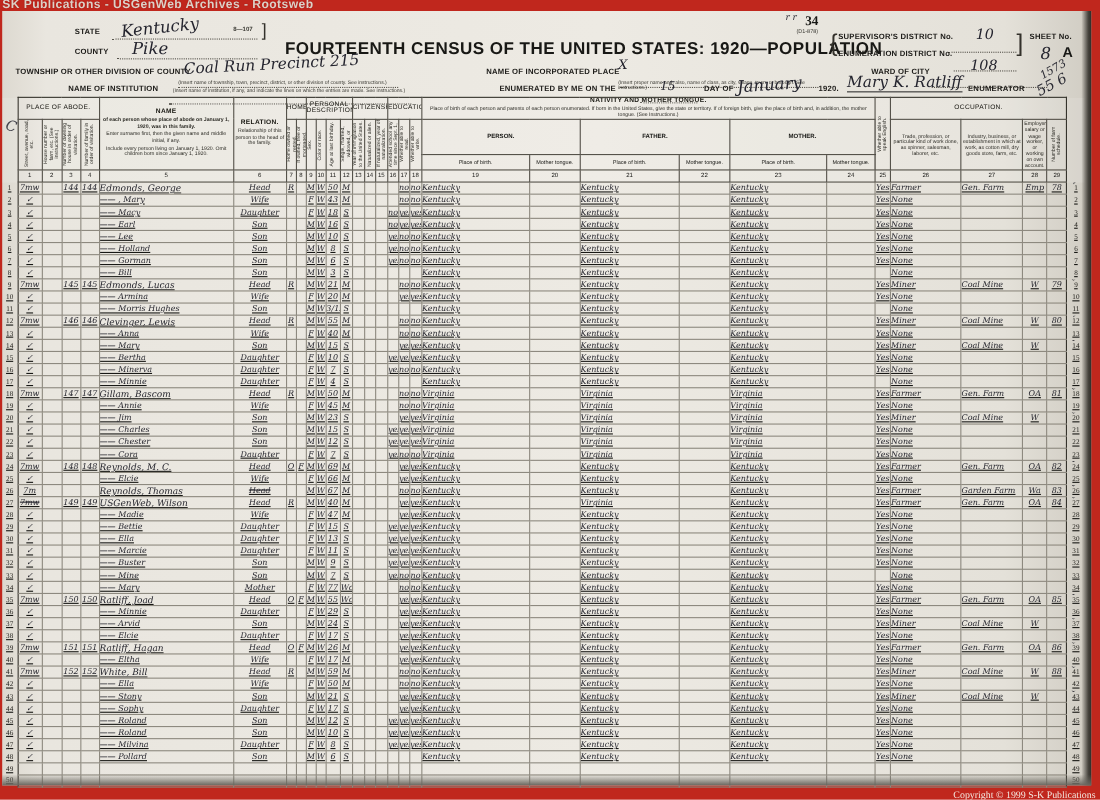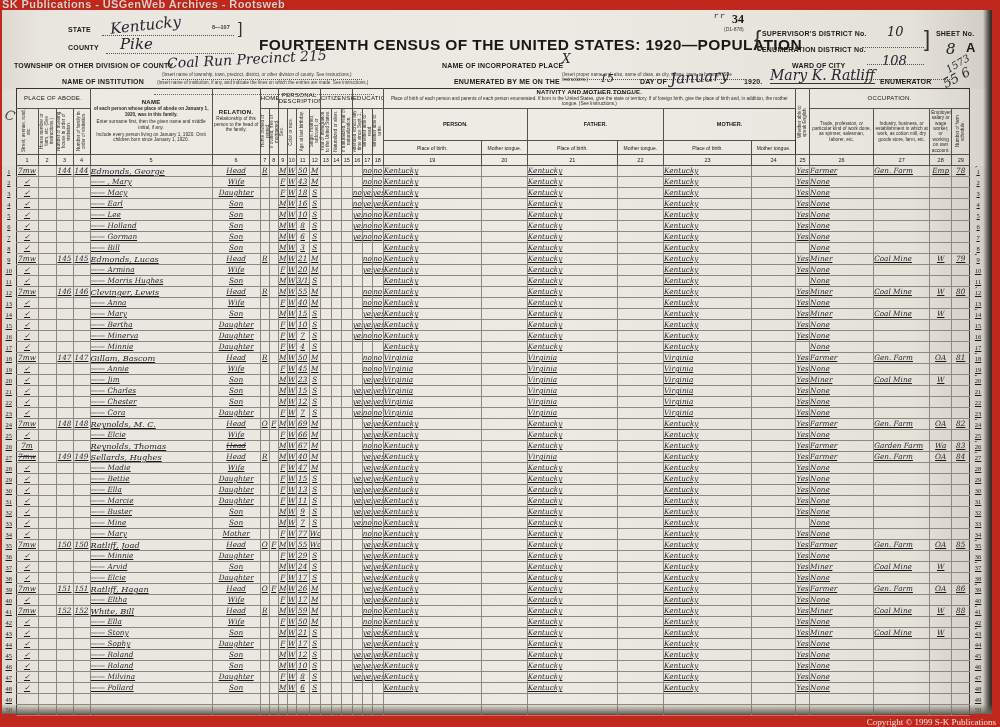--- a/index.html
+++ b/index.html
@@ -1139,21 +1139,21 @@
             <td class="c-em">Wa</td>
             <td class="c-fs gr">83</td>
             <td class="gut">26<span class="note">088</span></td>
           </tr>
           <tr class="hd">
             <td class="gut">27</td>
             <td class="c-st gl strike">7mw</td>
             <td class="c-hn"></td>
             <td class="c-dw">149</td>
             <td class="c-fm">149</td>
-            <td class="c-nm gl">Sellards, Hughes</td>
+            <td class="c-nm gl">USGenWeb, Wilson</td>
             <td class="c-rl gl">Head</td>
             <td class="c-hm gl">R</td>
             <td class="c-mg"></td>
             <td class="c-sx gl">M</td>
             <td class="c-cr">W</td>
             <td class="c-ag">40</td>
             <td class="c-ms">M</td>
             <td class="c-im gl"></td>
             <td class="c-na"></td>
             <td class="c-ny"></td>

